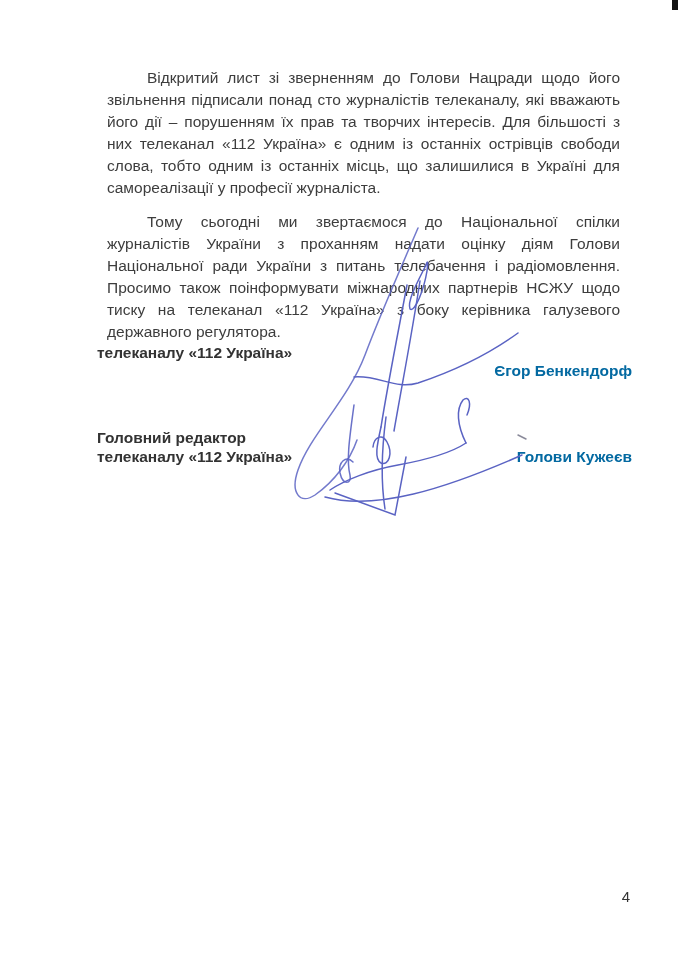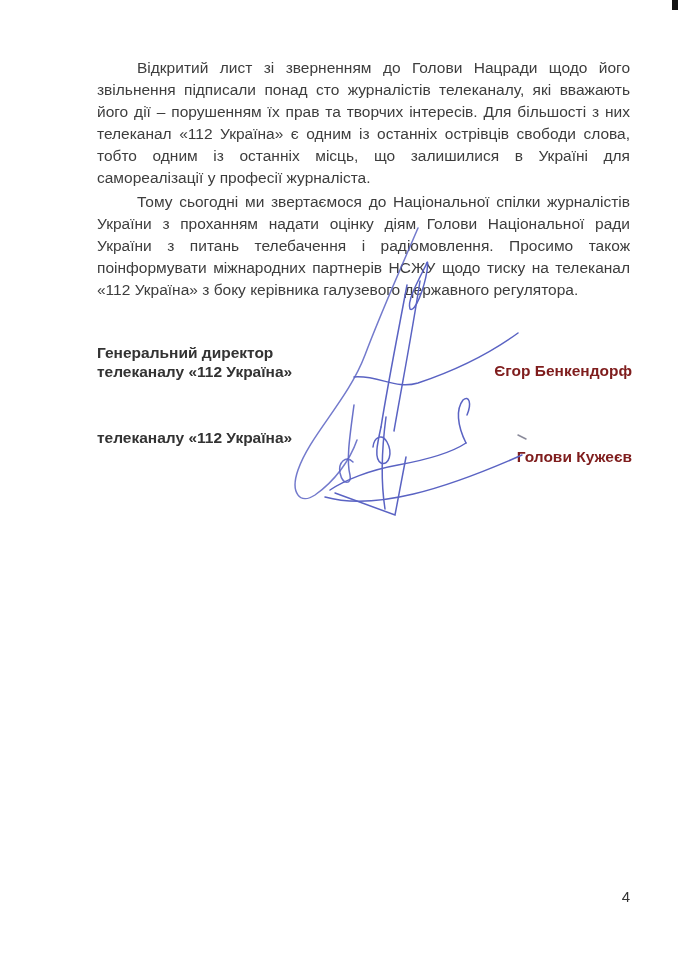--- a/index.html
+++ b/index.html
@@ -24,41 +24,41 @@
     height: 10px;
     background: #141414;
   }
   .letter-body {
     position: absolute;
     left: 95px;
     top: 55px;
     width: 537px;
   }
   .letter-body p {
-    margin: 2px;
+    margin: 12px;
     font-size: 15.5px;
     line-height: 22px;
     text-align: justify;
     text-indent: 40px;
     color: #3d3d3d;
   }
   .signatory-title {
     position: absolute;
     left: 97px;
     font-size: 15.5px;
     font-weight: bold;
     line-height: 19px;
     color: #333333;
   }
   .signatory-name {
     position: absolute;
     right: 46px;
     font-size: 15.5px;
     font-weight: bold;
-    color: #7f1d1d;
+    color: #0369a1;
     text-align: right;
   }
   .sig1-title { top: 343px; }
   .sig1-name  { top: 362px; }
   .sig2-title { top: 428px; }
   .sig2-name  { top: 448px; }
   .signature-svg {
     position: absolute;
     left: 280px;
     top: 225px;
@@ -79,26 +79,26 @@
 <div class="page">
 
   <div class="corner-mark"></div>
 
   <div class="letter-body">
     <p>Відкритий лист зі зверненням до Голови Нацради щодо його звільнення підписали понад сто журналістів телеканалу, які вважають його дії – порушенням їх прав та творчих інтересів. Для більшості з них телеканал «112 Україна» є одним із останніх острівців свободи слова, тобто одним із останніх місць, що залишилися в Україні для самореалізації у професії журналіста.</p>
     <p>Тому сьогодні ми звертаємося до Національної спілки журналістів України з проханням надати оцінку діям Голови Національної ради України з питань телебачення і радіомовлення. Просимо також поінформувати міжнародних партнерів НСЖУ щодо тиску на телеканал «112 Україна» з боку керівника галузевого державного регулятора.</p>
   </div>
 
   <div class="signatory-title sig1-title">
-    <div>Генеральний директор</div>
     <div>телеканалу «112 Україна»</div>
   </div>
   <div class="signatory-name sig1-name">Єгор Бенкендорф</div>
 
   <div class="signatory-title sig2-title">
+    <div>Головний редактор</div>
     <div>телеканалу «112 Україна»</div>
   </div>
   <div class="signatory-name sig2-name">Голови Кужеєв</div>
 
   <svg class="signature-svg" viewBox="0 0 260 295" fill="none" xmlns="http://www.w3.org/2000/svg">
     <g stroke="#5a63c3" stroke-width="1.5" stroke-linecap="round" fill="none">
 
       <path opacity="0.85" d="M 138,3 C 120,45 100,90 85,130 C 68,175 30,210 18,245 C 10,268 20,280 35,270 C 55,256 70,235 77,215"></path>
 
       <path d="M 146,40 C 137,58 127,76 130,84 C 135,88 144,64 147,46 C 148,38 148,34 146,40"></path>

